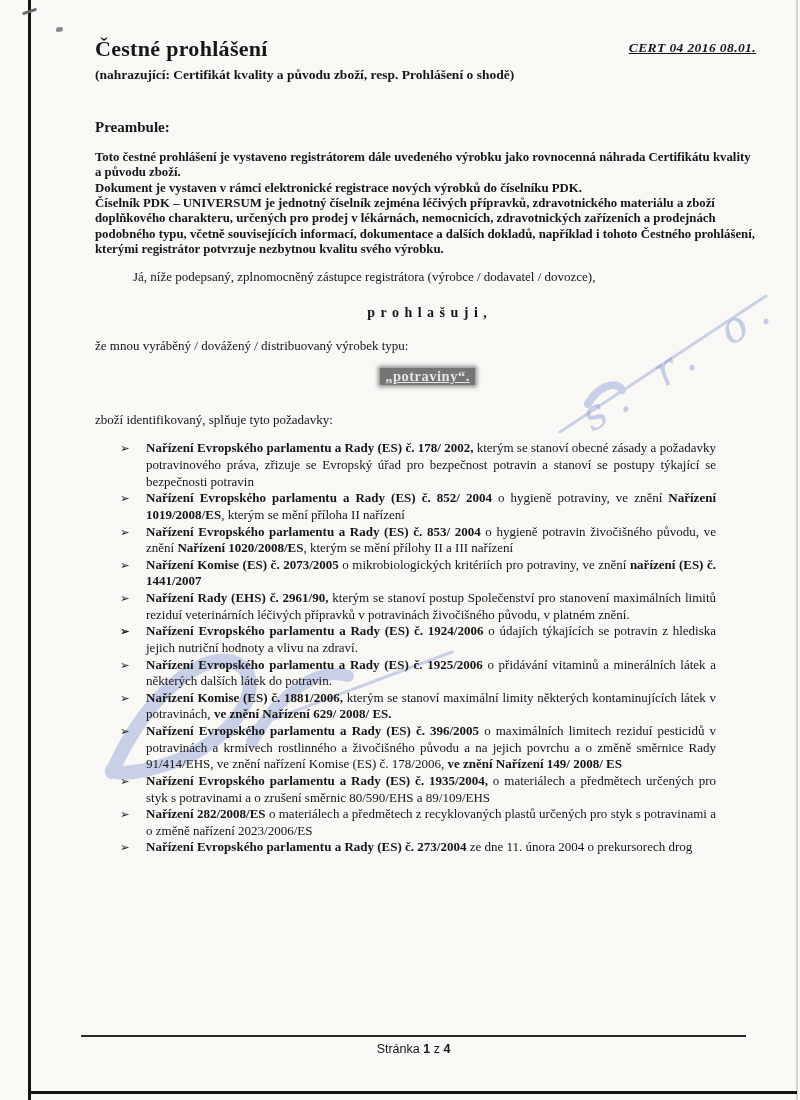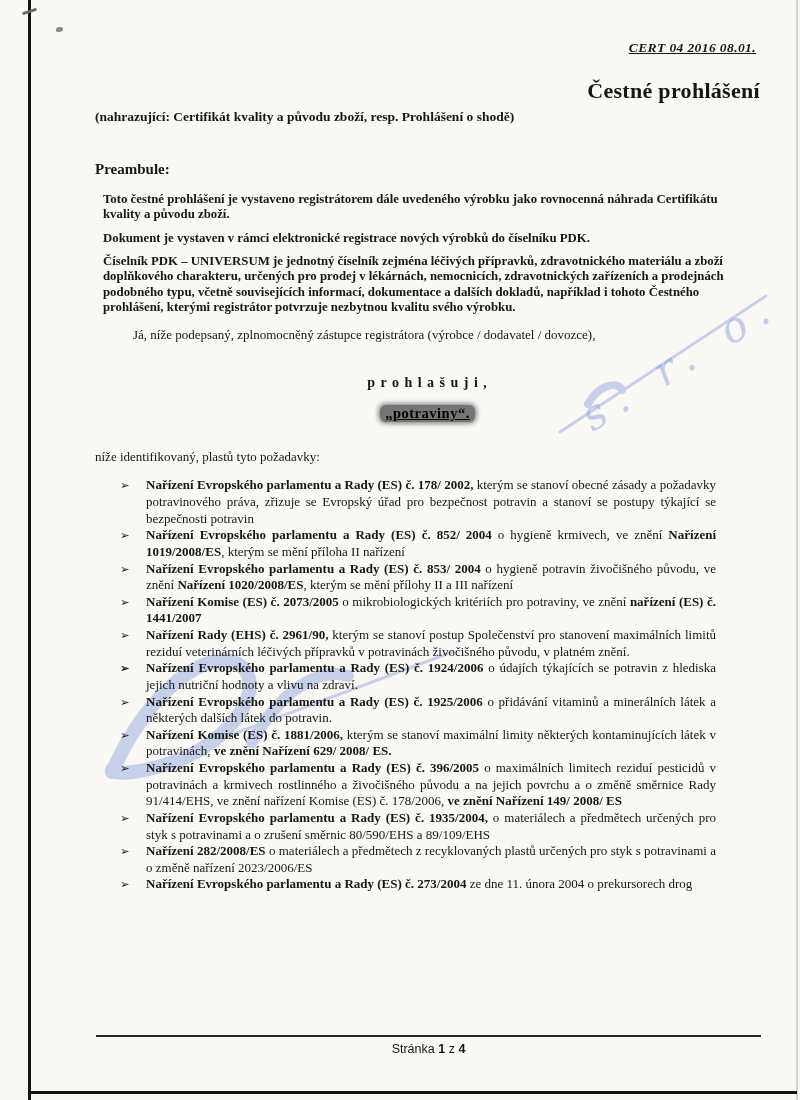--- a/index.html
+++ b/index.html
@@ -15,37 +15,37 @@
   .edge-left{position:absolute;left:28px;top:0;width:3px;height:1100px;background:#141414;z-index:3;}
   .edge-bottom{position:absolute;left:28px;right:3px;bottom:6px;height:3px;background:#141414;z-index:3;}
   .edge-right{position:absolute;right:2px;top:0;width:2px;height:100%;background:rgba(40,40,40,.18);z-index:3;}
   .scan-mark{position:absolute;z-index:3;}
   .mark1{left:22px;top:10px;width:15px;height:3px;background:#6a6a6a;transform:rotate(-18deg);border-radius:2px;}
   .mark2{left:56px;top:27px;width:7px;height:5px;background:#8a8a8a;border-radius:50% 40% 60% 30%;}
 
   .doc-code{position:absolute;top:40px;right:44px;font-size:13.5px;font-style:italic;font-weight:700;letter-spacing:.4px;z-index:2;text-decoration:underline;}
 
   .content{position:absolute;left:95px;top:0;width:665px;z-index:2;}
-  .title{margin:78px 0 0;text-align:right;font-size:22px;font-weight:700;letter-spacing:.3px;}
+  .title{margin:36px 0 0;text-align:left;font-size:22px;font-weight:700;letter-spacing:.3px;}
   .subtitle{margin-top:5px;text-align:left;font-size:13.5px;font-weight:700;}
   .preamble-h{margin:36px 0 14px;font-size:15px;font-weight:700;}
-  .preamble p{margin:8px;font-size:12.8px;font-weight:700;line-height:1.2;}
+  .preamble p{margin:0;font-size:12.8px;font-weight:700;line-height:1.2;}
   .intro{margin:12px 0 0;font-size:13px;text-indent:38px;}
-  .verb{margin:32px 0 0;text-align:center;font-size:14px;font-weight:700;letter-spacing:1px;}
+  .verb{margin:20px 0 0;text-align:center;font-size:14px;font-weight:700;letter-spacing:1px;}
   .type-line{margin:17px 0 0;font-size:13px;}
   .product-line{margin:13px 0 0;text-align:center;}
   .highlight{display:inline-block;background:#757575;box-shadow:0 0 4px 2px rgba(110,110,110,.75);
-             padding:0 5px;font-size:14.5px;font-weight:700;color:#000000;text-decoration:underline;letter-spacing:.5px;border-radius:6px;}
+             padding:0 5px;font-size:14.5px;font-weight:700;color:#e5e5e5;text-decoration:underline;letter-spacing:.5px;}
   .req-line{margin:27px 0 0;font-size:13px;}
   .reg-list{list-style:none;margin:12px 0 0 25px;padding:0;width:596px;}
   .reg-list li{position:relative;padding-left:26px;font-size:13px;line-height:1.28;text-align:justify;}
   .reg-list .bullet{position:absolute;left:0;top:1px;font-family:"DejaVu Sans", sans-serif;font-size:11.5px;}
   .b{font-weight:700;}
 
-  .footer{position:absolute;left:96px;width:665px;bottom:44px;z-index:2;}
+  .footer{position:absolute;left:81px;width:665px;bottom:44px;z-index:2;}
   .footer-rule{border-top:2px solid #2a2a2a;}
   .footer-text{margin-top:5px;text-align:center;font-family:"Liberation Sans", sans-serif;font-size:12.5px;}
   .fb{font-weight:700;}
 </style>
 </head>
 <body>
 
 <div class="page">
 
   <svg class="watermark" width="800" height="1100" viewBox="0 0 800 1100">
@@ -73,26 +73,27 @@
 
     <h2 class="preamble-h">Preambule:</h2>
     <div class="preamble">
         <p>Toto čestné prohlášení je vystaveno registrátorem dále uvedeného výrobku jako rovnocenná náhrada Certifikátu kvality a původu zboží.</p>
         <p>Dokument je vystaven v rámci elektronické registrace nových výrobků do číselníku PDK.</p>
         <p>Číselník PDK – UNIVERSUM je jednotný číselník zejména léčivých přípravků, zdravotnického materiálu a zboží doplňkového charakteru, určených pro prodej v lékárnách, nemocnicích, zdravotnických zařízeních a prodejnách podobného typu, včetně souvisejících informací, dokumentace a dalších dokladů, například i tohoto Čestného prohlášení, kterými registrátor potvrzuje nezbytnou kvalitu svého výrobku.</p>
       </div>
 
     <p class="intro">Já, níže podepsaný, zplnomocněný zástupce registrátora (výrobce / dodavatel / dovozce),</p>
     <p class="verb">p r o h l a š u j i ,</p>
+    <p class="type-line">že mnou vyráběný / dovážený  / distribuovaný výrobek typu:</p>
     <p class="product-line"><span class="highlight">„potraviny“.</span></p>
-    <p class="req-line">níže identifikovaný, plastů tyto požadavky:</p>
+    <p class="req-line">zboží identifikovaný, splňuje tyto požadavky:</p>
 
     <ul class="reg-list">
         <li><span class="bullet">➢</span><span class="li-body"><span class="b">Nařízení Evropského parlamentu a Rady (ES) č. 178/ 2002,</span><span> kterým se stanoví obecné zásady a požadavky potravinového práva, zřizuje se Evropský úřad pro bezpečnost potravin a stanoví se postupy týkající se bezpečnosti potravin</span></span></li>
-        <li><span class="bullet">➢</span><span class="li-body"><span class="b">Nařízení Evropského parlamentu a Rady (ES) č. 852/ 2004</span><span> o hygieně krmivech, ve znění </span><span class="b">Nařízení 1019/2008/ES</span><span>, kterým se mění příloha II nařízení</span></span></li>
+        <li><span class="bullet">➢</span><span class="li-body"><span class="b">Nařízení Evropského parlamentu a Rady (ES) č. 852/ 2004</span><span> o hygieně potraviny, ve znění </span><span class="b">Nařízení 1019/2008/ES</span><span>, kterým se mění příloha II nařízení</span></span></li>
         <li><span class="bullet">➢</span><span class="li-body"><span class="b">Nařízení Evropského parlamentu a Rady (ES) č. 853/ 2004</span><span> o hygieně potravin živočišného původu, ve znění </span><span class="b">Nařízení 1020/2008/ES</span><span>, kterým se mění přílohy II a III nařízení</span></span></li>
         <li><span class="bullet">➢</span><span class="li-body"><span class="b">Nařízení Komise (ES) č. 2073/2005</span><span> o mikrobiologických kritériích pro potraviny, ve znění </span><span class="b">nařízení (ES) č. 1441/2007</span></span></li>
         <li><span class="bullet">➢</span><span class="li-body"><span class="b">Nařízení Rady (EHS) č. 2961/90,</span><span> kterým se stanoví postup Společenství pro stanovení maximálních limitů reziduí veterinárních léčivých přípravků v potravinách živočišného původu, v platném znění.</span></span></li>
         <li><span class="bullet">➢</span></li>
         <li><span class="bullet">➢</span><span class="li-body"><span class="b">Nařízení Evropského parlamentu a Rady (ES) č. 1924/2006</span><span> o údajích týkajících se potravin z hlediska jejich nutriční hodnoty a vlivu na zdraví.</span></span></li>
         <li><span class="bullet">➢</span><span class="li-body"><span class="b">Nařízení Evropského parlamentu a Rady (ES) č. 1925/2006</span><span>  o přidávání vitaminů a minerálních látek a některých dalších látek do potravin.</span></span></li>
         <li><span class="bullet">➢</span><span class="li-body"><span class="b">Nařízení Komise (ES) č. 1881/2006,</span><span> kterým se stanoví maximální limity některých kontaminujících látek v potravinách, </span><span class="b">ve znění Nařízení 629/ 2008/ ES.</span></span></li>
         <li><span class="bullet">➢</span><span class="li-body"><span class="b">Nařízení Evropského parlamentu a Rady (ES) č. 396/2005</span><span> o maximálních limitech reziduí pesticidů v potravinách a krmivech rostlinného a živočišného původu a na jejich povrchu a o změně směrnice Rady 91/414/EHS, ve znění nařízení Komise (ES) č. 178/2006, </span><span class="b">ve znění Nařízení 149/ 2008/ ES</span></span></li>
         <li><span class="bullet">➢</span><span class="li-body"><span class="b">Nařízení Evropského parlamentu a Rady (ES) č. 1935/2004,</span><span> o materiálech a předmětech určených pro styk s potravinami a o zrušení směrnic 80/590/EHS a 89/109/EHS</span></span></li>
         <li><span class="bullet">➢</span><span class="li-body"><span class="b">Nařízení 282/2008/ES</span><span> o materiálech a předmětech z recyklovaných plastů určených pro styk s potravinami a o změně nařízení 2023/2006/ES</span></span></li>

